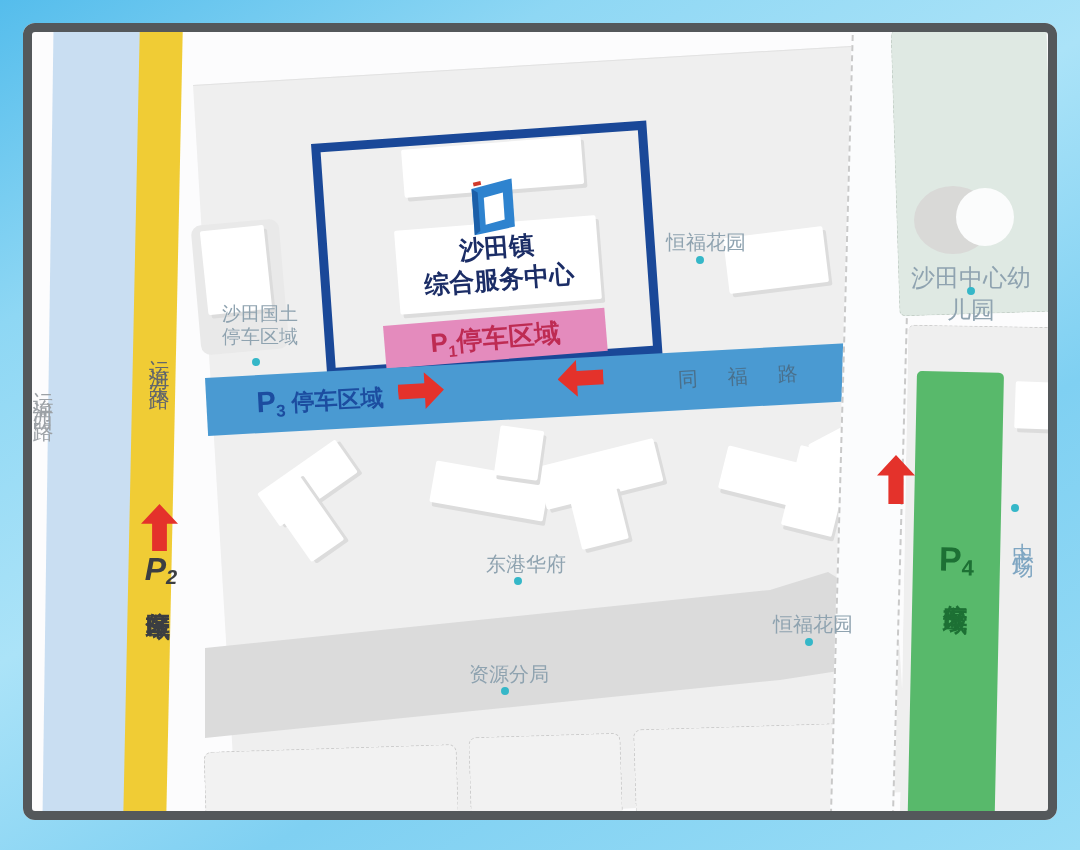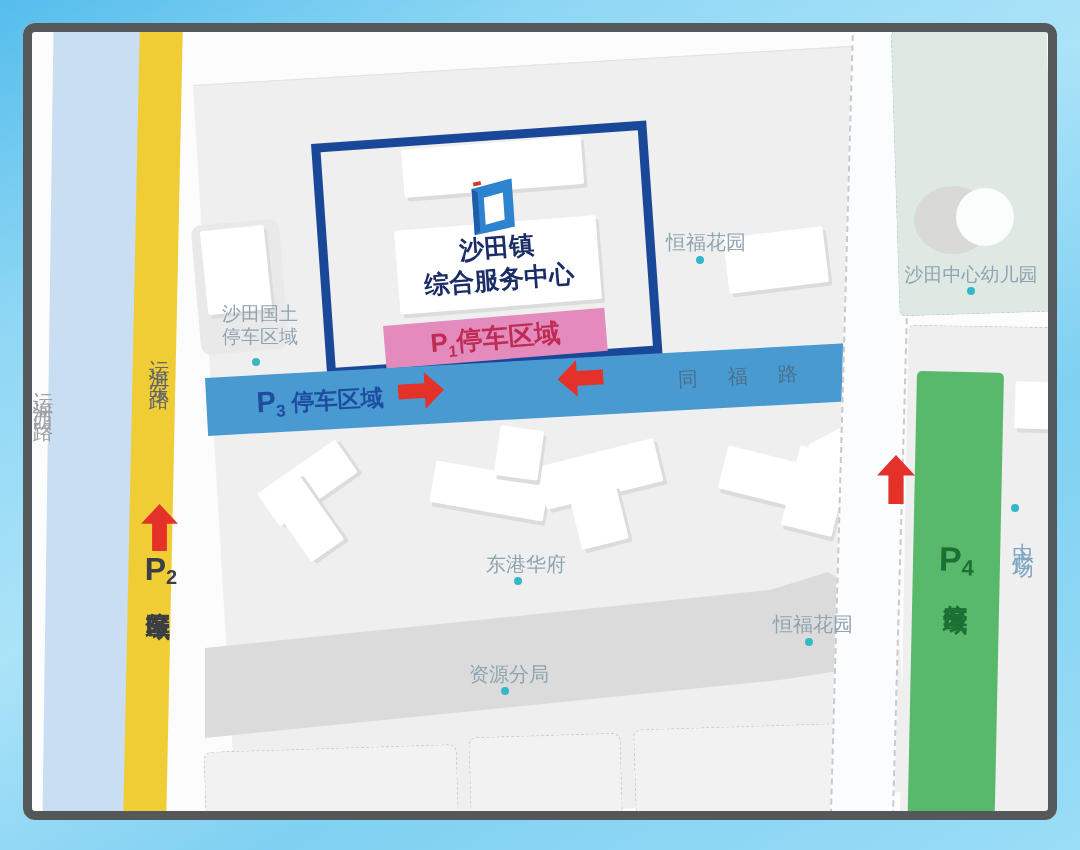--- a/index.html
+++ b/index.html
@@ -18,21 +18,21 @@
     box-sizing:border-box;z-index:60;pointer-events:none;
   }
   .abs{position:absolute;box-sizing:border-box;}
   
   .canal{left:25px;top:-5px;width:92px;height:810px;background:var(--canal_blue);transform:rotate(.8deg);}
   .road-west-label{left:6px;top:352px;color:var(--road_label_gray);font-size:21px;letter-spacing:10px;}
   .vtext{writing-mode:vertical-rl;text-orientation:upright;white-space:nowrap;}
   .yellow-road{left:117px;top:-5px;width:43px;height:810px;background:var(--road_yellow);transform:rotate(1.2deg);transform-origin:top left;}
   .road-east-label{left:122px;top:320px;color:#63676b;font-size:21px;letter-spacing:10px;}
   .p2-arrow{left:118px;top:481px;width:37px;height:47px;}
-  .p2-badge{left:112px;top:528px;width:52px;text-align:center;color:var(--p2_text);font-weight:bold;}
+  .p2-badge{left:112px;top:528px;width:52px;text-align:center;color:var(--p2_text);font-weight:bold;font-style:italic;}
   .p2-badge .letter{font-size:32px;}
   .p2-badge sub{font-size:20px;}
   .p2-label{left:119px;top:570px;color:var(--p2_text);font-size:24px;font-weight:bold;letter-spacing:1px;}
   
   .city-block{left:170px;top:62px;width:672px;height:748px;background:var(--block_gray);transform:rotate(-3.4deg);transform-origin:top left;border-top:1px solid #e2e2e2;}
   .walkway-svg{left:0;top:0;width:1034px;height:797px;}
   .lot{background:#f2f2f2;border:1px dashed #cccccc;border-radius:8px;transform:rotate(-1.8deg);}
   .lot1{left:182px;top:725px;width:253px;height:96px;}
   .lot2{left:447px;top:712px;width:152px;height:110px;}
   .lot3{left:612px;top:703px;width:228px;height:120px;}
@@ -88,21 +88,21 @@
   .p4-badge sub{font-size:22px;}
   .p4-label{color:var(--p4_text);font-size:24px;font-weight:bold;letter-spacing:2px;margin:4px auto 0;}
   .white-block{left:992px;top:359px;width:45px;height:47px;transform:rotate(2deg);}
   .p4-arrow{left:854px;top:432px;width:38px;height:49px;}
   .m-plaza{left:988px;top:481px;}
   .plaza-label{left:986px;top:503px;color:var(--plaza_text);font-size:21px;letter-spacing:5px;}
   
   .kind-block{left:872px;top:5px;width:156px;height:286px;background:var(--kindergarten_bg);border-bottom:1px dashed #c4cfc8;border-left:1px dashed #c4cfc8;border-radius:6px;transform:rotate(-1.8deg);}
   .kind-blob{left:891px;top:163px;width:78px;height:68px;background:#d9d9d7;border-radius:50%;}
   .kind-circle{left:933px;top:165px;width:58px;height:58px;background:#fbfcfc;border-radius:50%;}
-  .kind-label{left:878px;top:239px;width:140px;font-size:19px;font-family:Liberation Mono, monospace;}
+  .kind-label{left:878px;top:239px;width:140px;font-size:24px;font-family:Liberation Mono, monospace;}
   .m-kind{left:944px;top:264px;}
   
   .donggang-label{left:438px;top:528px;width:130px;}
   .m-donggang{left:491px;top:554px;}
   .vienna-label{left:725px;top:588px;width:130px;}
   .m-vienna{left:782px;top:615px;}
   .bank-label{left:421px;top:638px;width:130px;}
   .m-bank{left:478px;top:664px;}
 </style>
 </head>

